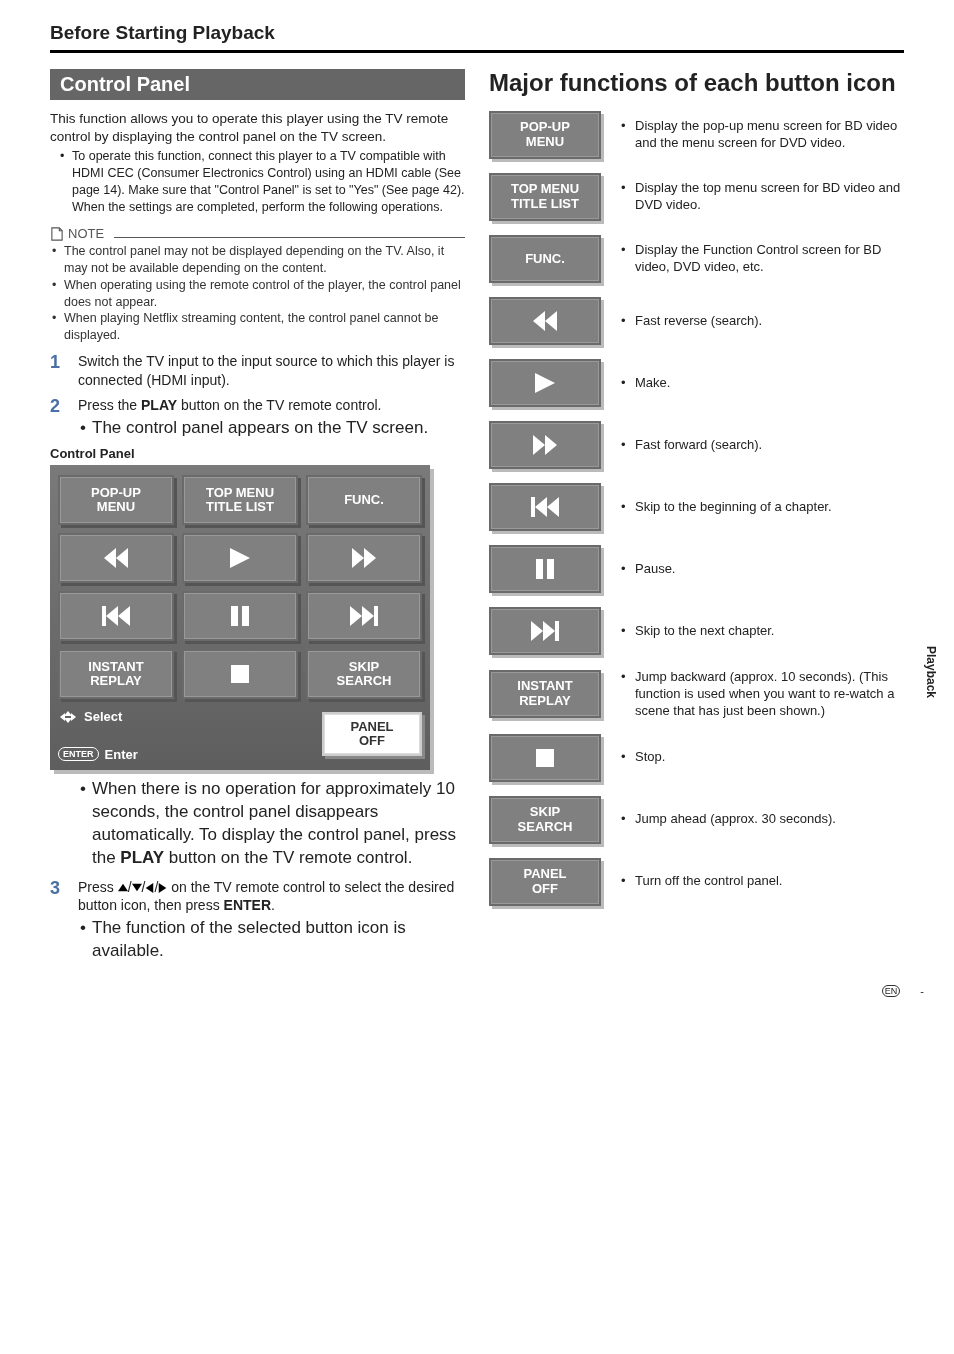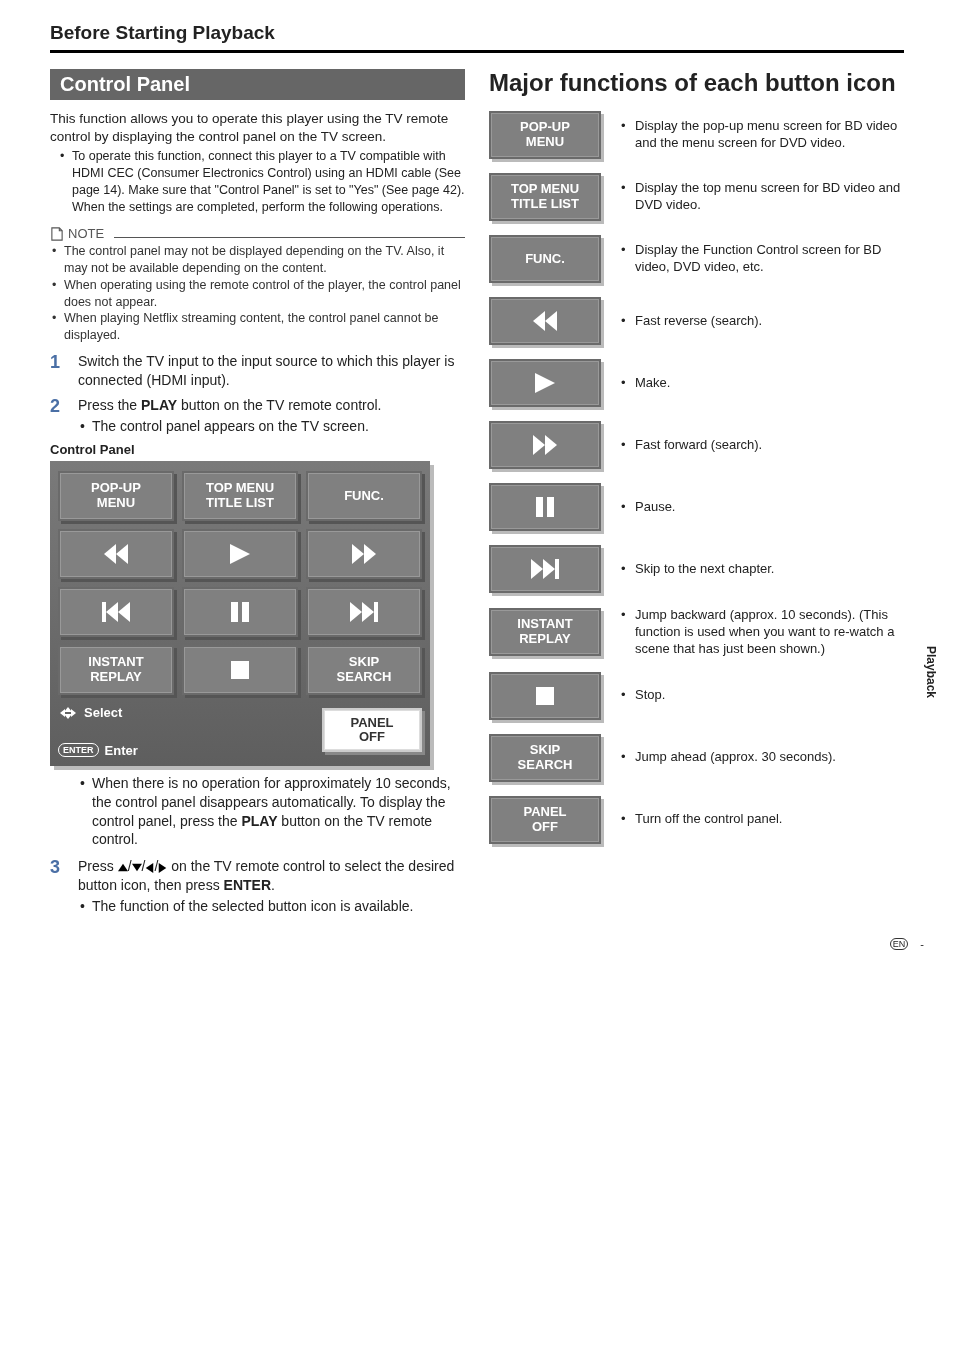--- a/index.html
+++ b/index.html
@@ -115,21 +115,21 @@
     left: 0; top: -2px;
     font-size: 18px;
     font-weight: bold;
     color: #4a6fa5;
   }
   .sub-bullet {
     list-style: none;
     margin-top: 2px;
   }
   .sub-bullet > li {
-    font-size: 14px;
+    font-size: 17px;
     line-height: 1.35;
     padding-left: 14px;
     position: relative;
   }
   .sub-bullet > li::before {
     content: "•";
     position: absolute;
     left: 2px;
   }
   .cp-caption {
@@ -259,21 +259,21 @@
     padding: 6px 2px;
   }
 
   .footer {
     position: absolute;
     bottom: 12px;
     right: 30px;
     font-size: 11px;
     display: flex;
     align-items: center;
-    gap: 12px;
+    gap: 20px;
   }
   .footer .circ {
     display: inline-flex;
     border: 1px solid #333;
     border-radius: 8px;
     font-size: 9px;
     padding: 0 2px;
     line-height: 10px;
   }
 </style>
@@ -543,20 +543,30 @@
               <svg width="28" height="20" viewBox="0 0 24 20" style="color:#fff">
                 <use href="#i-ffwd"></use>
               </svg>
             </div>
             <ul class="fn-desc">
               <li>Fast forward (search).</li>
             </ul>
           </div>
           <div class="fn-row">
             <div class="fn-btn">
+              <svg width="30" height="20" viewBox="0 0 28 20" style="color:#fff">
+                <use href="#i-prev"></use>
+              </svg>
+            </div>
+            <ul class="fn-desc">
+              <li>Skip to the beginning of a chapter.</li>
+            </ul>
+          </div>
+          <div class="fn-row">
+            <div class="fn-btn">
               <svg width="20" height="20" viewBox="0 0 18 20" style="color:#fff">
                 <use href="#i-pause"></use>
               </svg>
             </div>
             <ul class="fn-desc">
               <li>Pause.</li>
             </ul>
           </div>
           <div class="fn-row">
             <div class="fn-btn">

